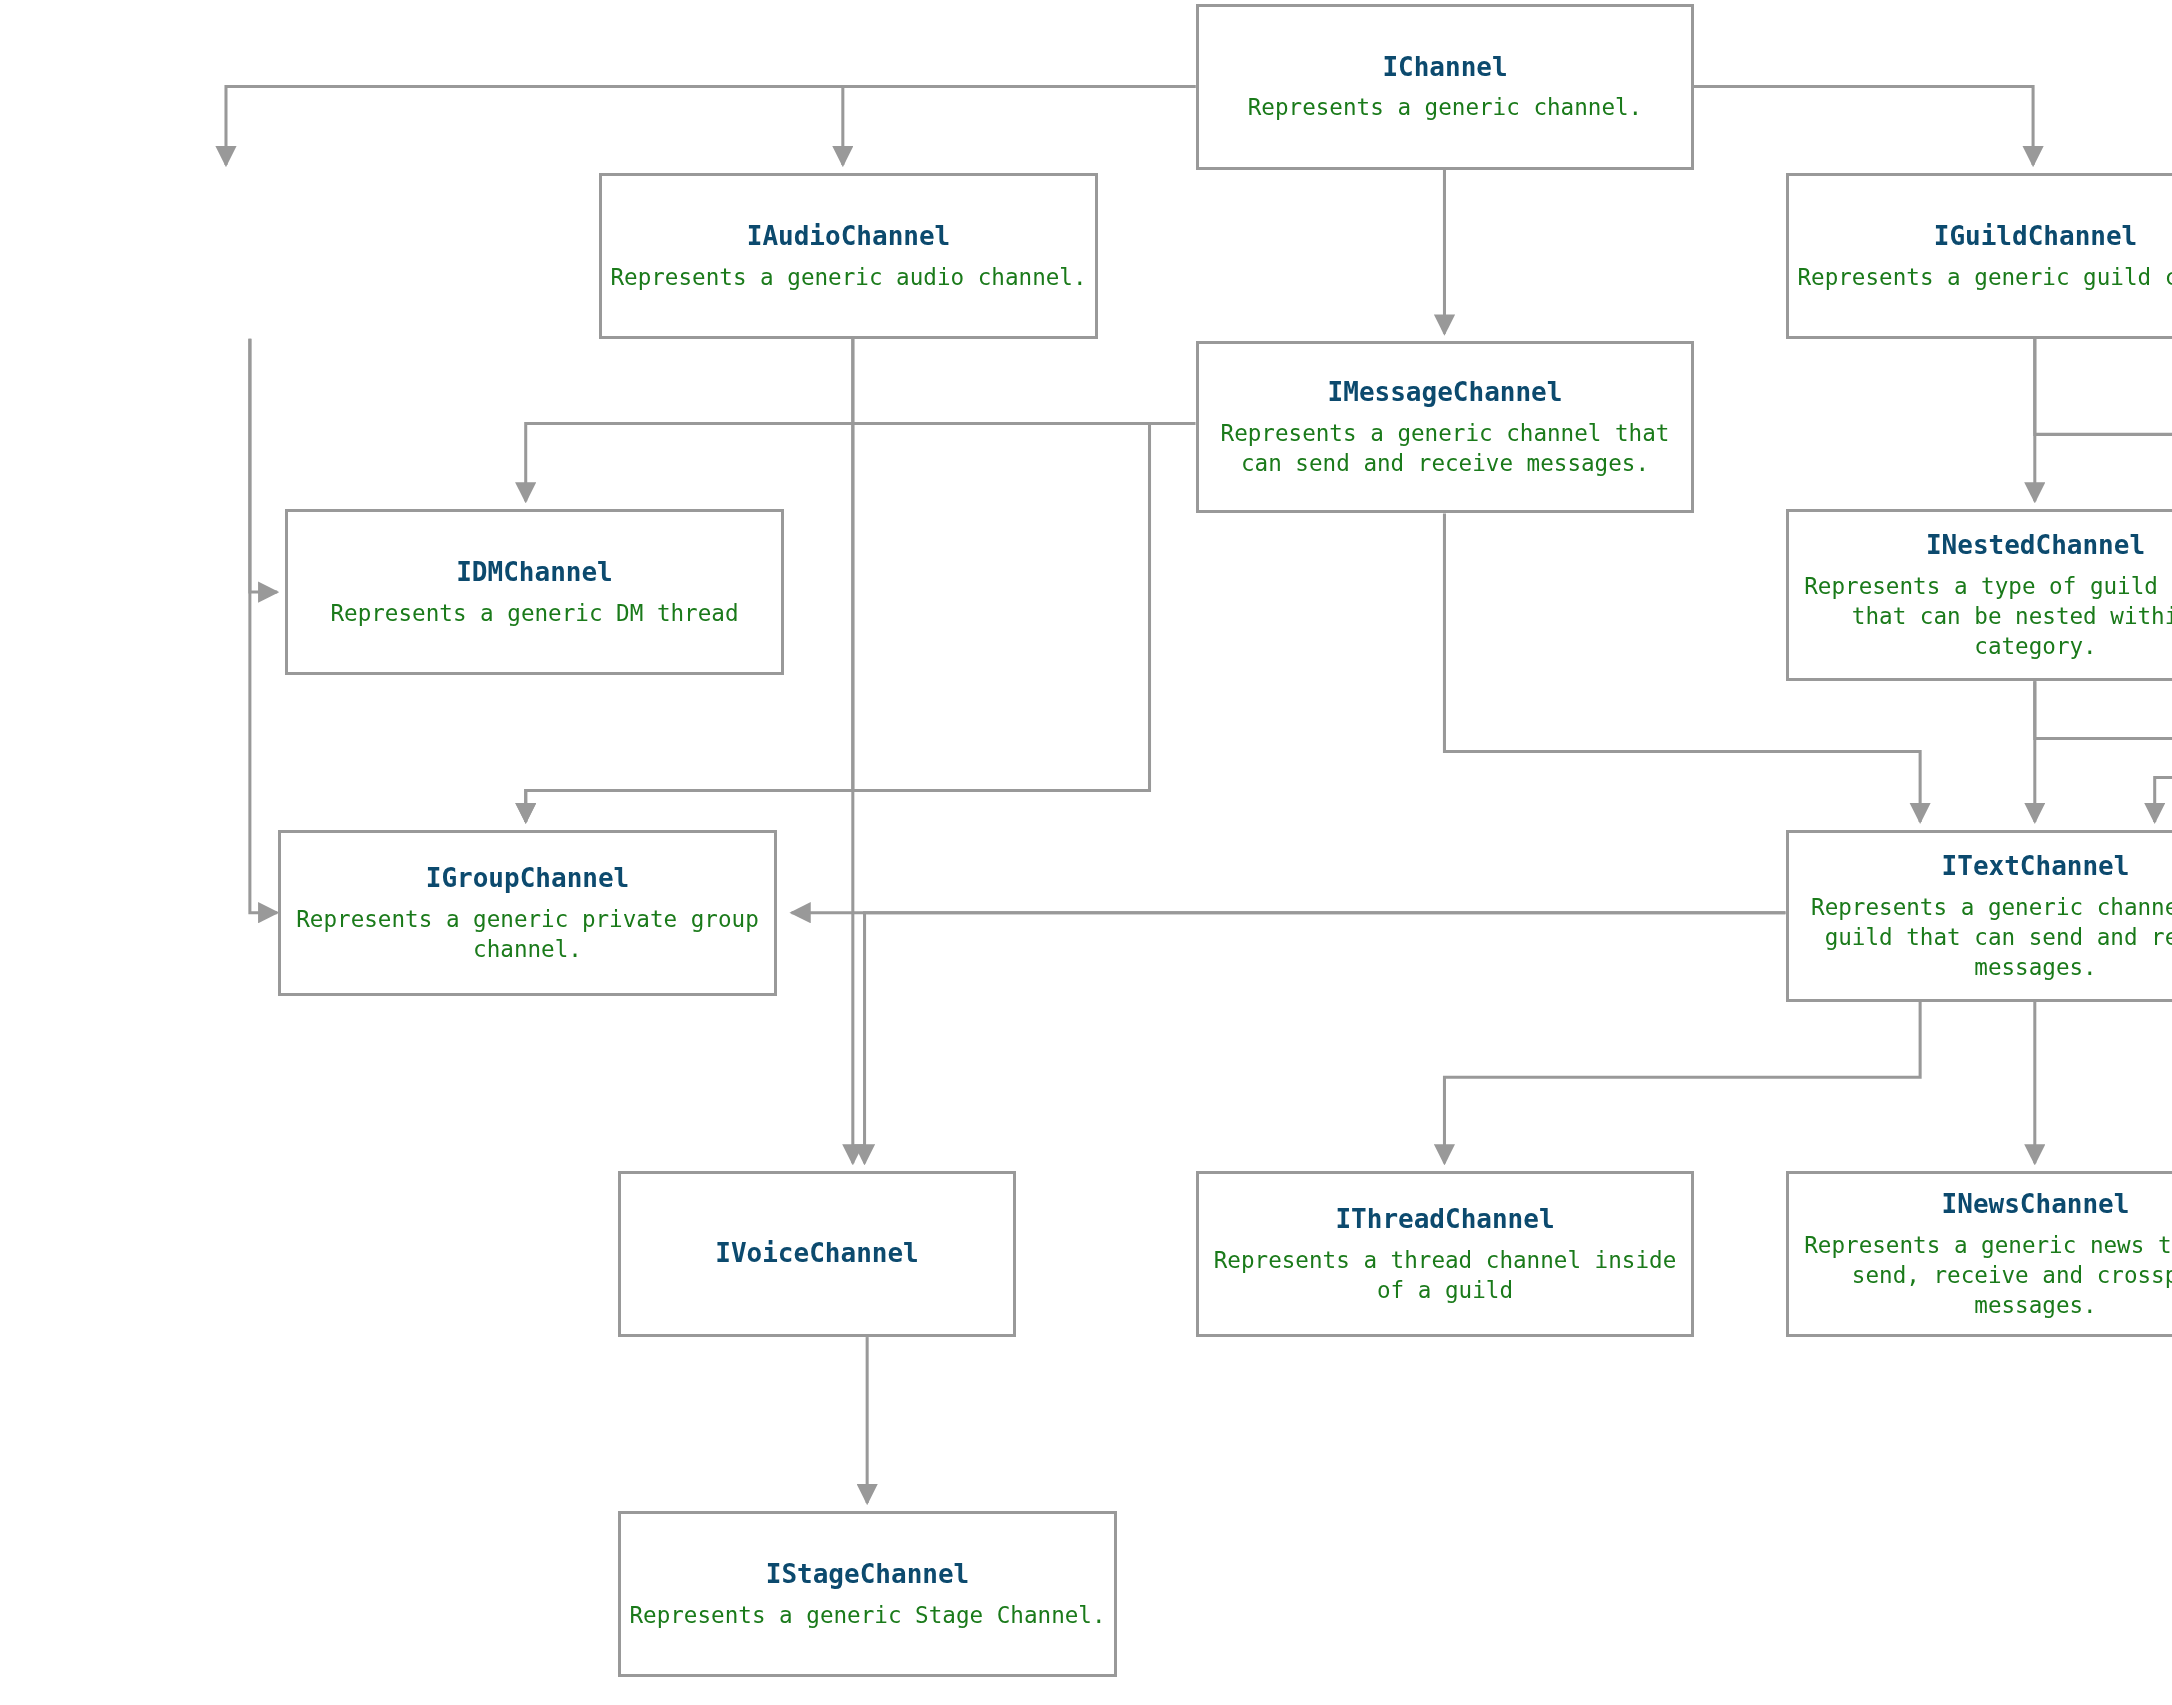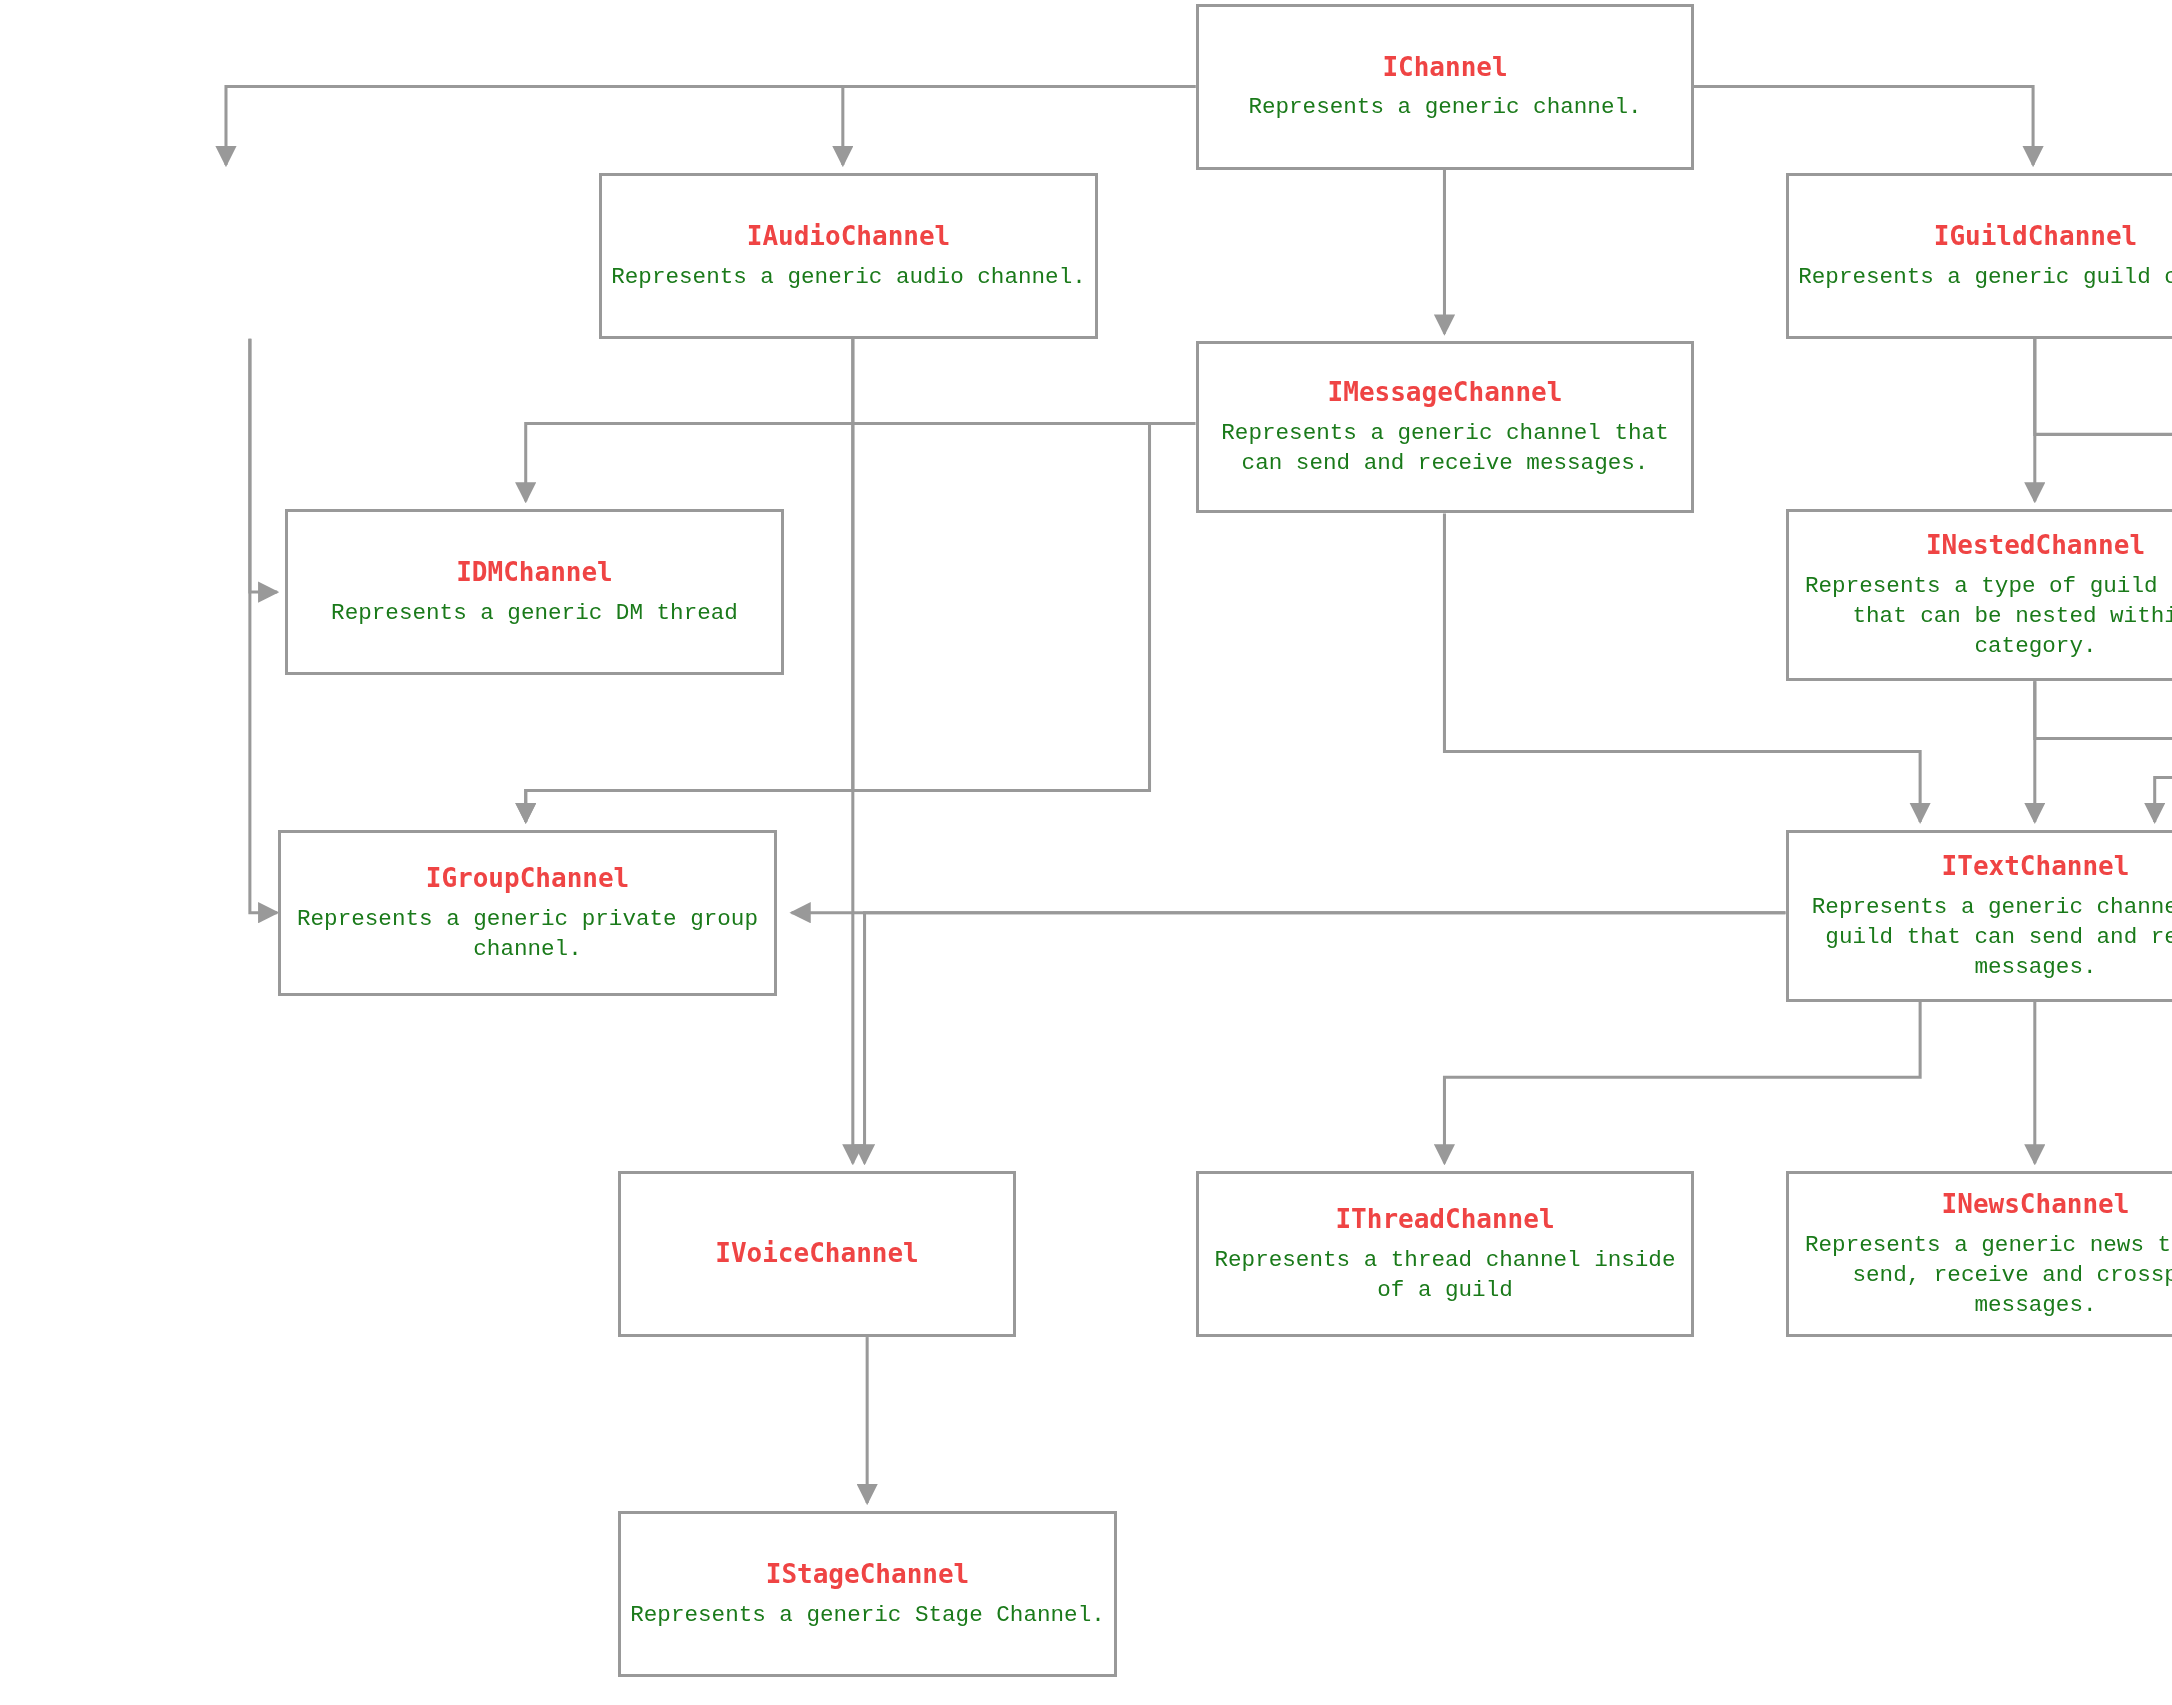--- a/index.html
+++ b/index.html
@@ -30,32 +30,31 @@
     border: 3px solid #999999;
     background: #ffffff;
     display: flex;
     flex-direction: column;
     align-items: center;
     justify-content: center;
     text-align: center;
     padding: 2.6px 6px;
   }
   .node-title {
-    color: #ef4444;
+    color: #0c4a6e;
     font-size: 26px;
     font-weight: bold;
     line-height: 1.28;
     white-space: nowrap;
   }
   .node-desc {
     color: #1a7a1a;
     font-size: 22.6px;
     line-height: 1.33;
     margin-top: 8px;
-    font-family: Liberation Mono, monospace;
   }
 </style>
 </head>
 <body>
 
 <div id="diagram-root">
 
   <svg id="edge-layer" viewBox="0 0 6588 3925" xmlns="http://www.w3.org/2000/svg">
     <defs>
       <marker id="arrow" viewBox="0 0 10 10" refX="9" refY="5" markerWidth="7" markerHeight="7" orient="auto-start-reverse">

